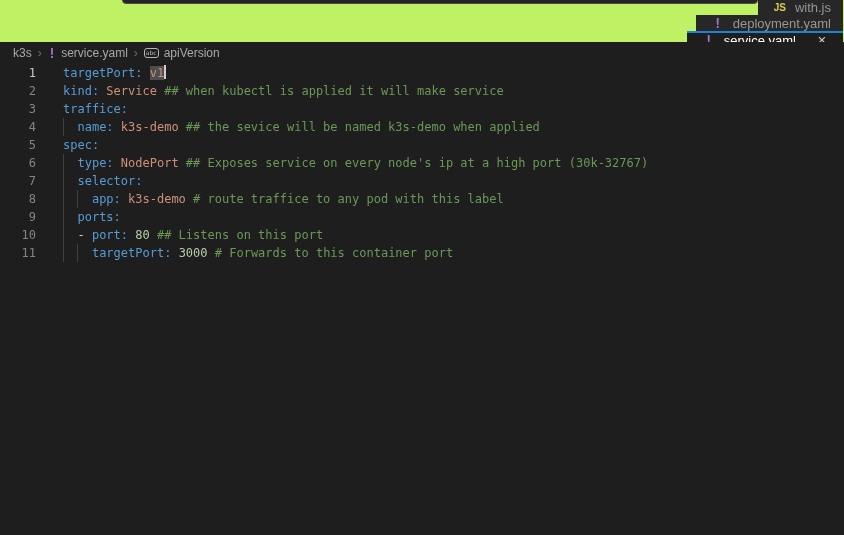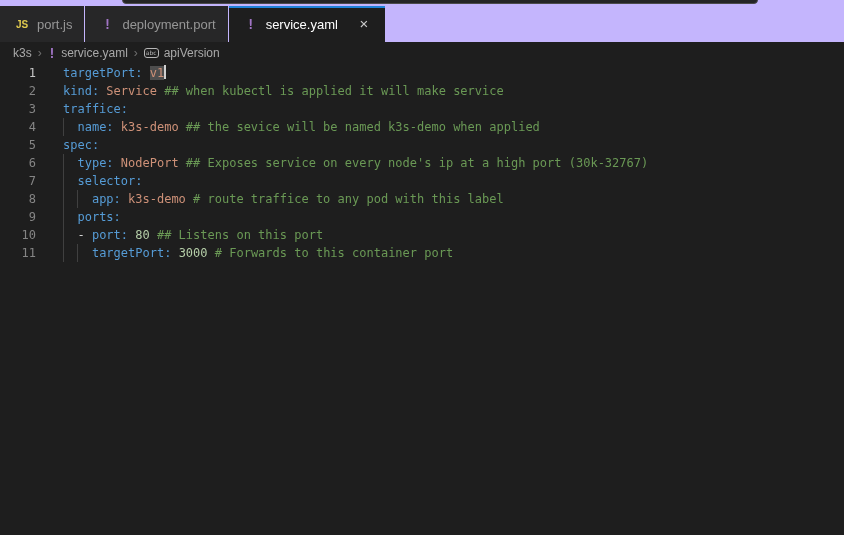--- a/index.html
+++ b/index.html
@@ -1,20 +1,20 @@
 <!DOCTYPE html>
 <html style="--accent: #1e82d8;"><head>
 <meta charset="utf-8">
 <style>
   * { margin:0; padding:0; box-sizing:border-box; }
   html,body { width:844px; height:535px; overflow:hidden; }
   body { background:#1e1e1e; font-family:"Liberation Sans", sans-serif; position:relative; }
 
   
-  .tab-strip { position:absolute; left:0; top:0; width:844px; height:42px; background:#c4b5fd; display:flex; align-items:flex-end; }
+  .tab-strip { position:absolute; left:0; top:0; width:844px; height:42px; background:#bef264; display:flex; align-items:flex-end;flex-direction:column; }
   .quick-edge { position:absolute; left:122px; top:-4px; width:636px; height:8px; border:1px solid #4b4b4b; border-radius:6px; background:#252526; z-index:5; }
   .tab { height:36px; display:flex; align-items:center; gap:7px; padding:0 12px 0 14px; background:#272728; margin-right:1px; cursor:pointer; position:relative; font-size:13px; color:#969696; }
   .tab.active { background:#1e1e1e; color:#ffffff; }
   .tab.active::before { content:""; position:absolute; left:0; top:0; right:0; height:2px; background:var(--accent,#1e82d8); }
   .tab .ficon { width:16px; text-align:center; font-weight:bold; flex:0 0 auto; }
   .ficon.js { color:#e0ca4e; font-size:10px; letter-spacing:0; font-family:"Liberation Sans",sans-serif; }
   .ficon.yaml { color:#a074c4; font-size:14px; font-family:"DejaVu Sans Mono",monospace; }
   .tab .close { margin-left:10px; font-size:15px; color:#cccccc; width:18px; height:18px; line-height:17px; text-align:center; border-radius:4px; }
 
   
@@ -34,25 +34,25 @@
   .seg.sel { background:#4e4e4e; }
   .cursor { display:inline-block; width:2px; height:14px; background:#d0d0d0; vertical-align:-2px; }
 </style>
 </head>
 <body>
 
 <div class="tab-strip">
   <div class="quick-edge"></div>
 <div class="tab">
       <div class="ficon js">JS</div>
-      <div style="display: inline;">port.js</div>
+      <div style="display: inline;">with.js</div>
     </div>
     <div class="tab">
       <div class="ficon yaml">!</div>
-      <div style="display: inline;">deployment.port</div>
+      <div style="display: inline;">deployment.yaml</div>
     </div>
     <div class="tab active">
       <div class="ficon yaml">!</div>
       <div style="display: inline;">service.yaml</div>
       <div class="close">×</div>
     </div>
   </div>
 
 <div class="breadcrumbs">
     <div class="crumb">

